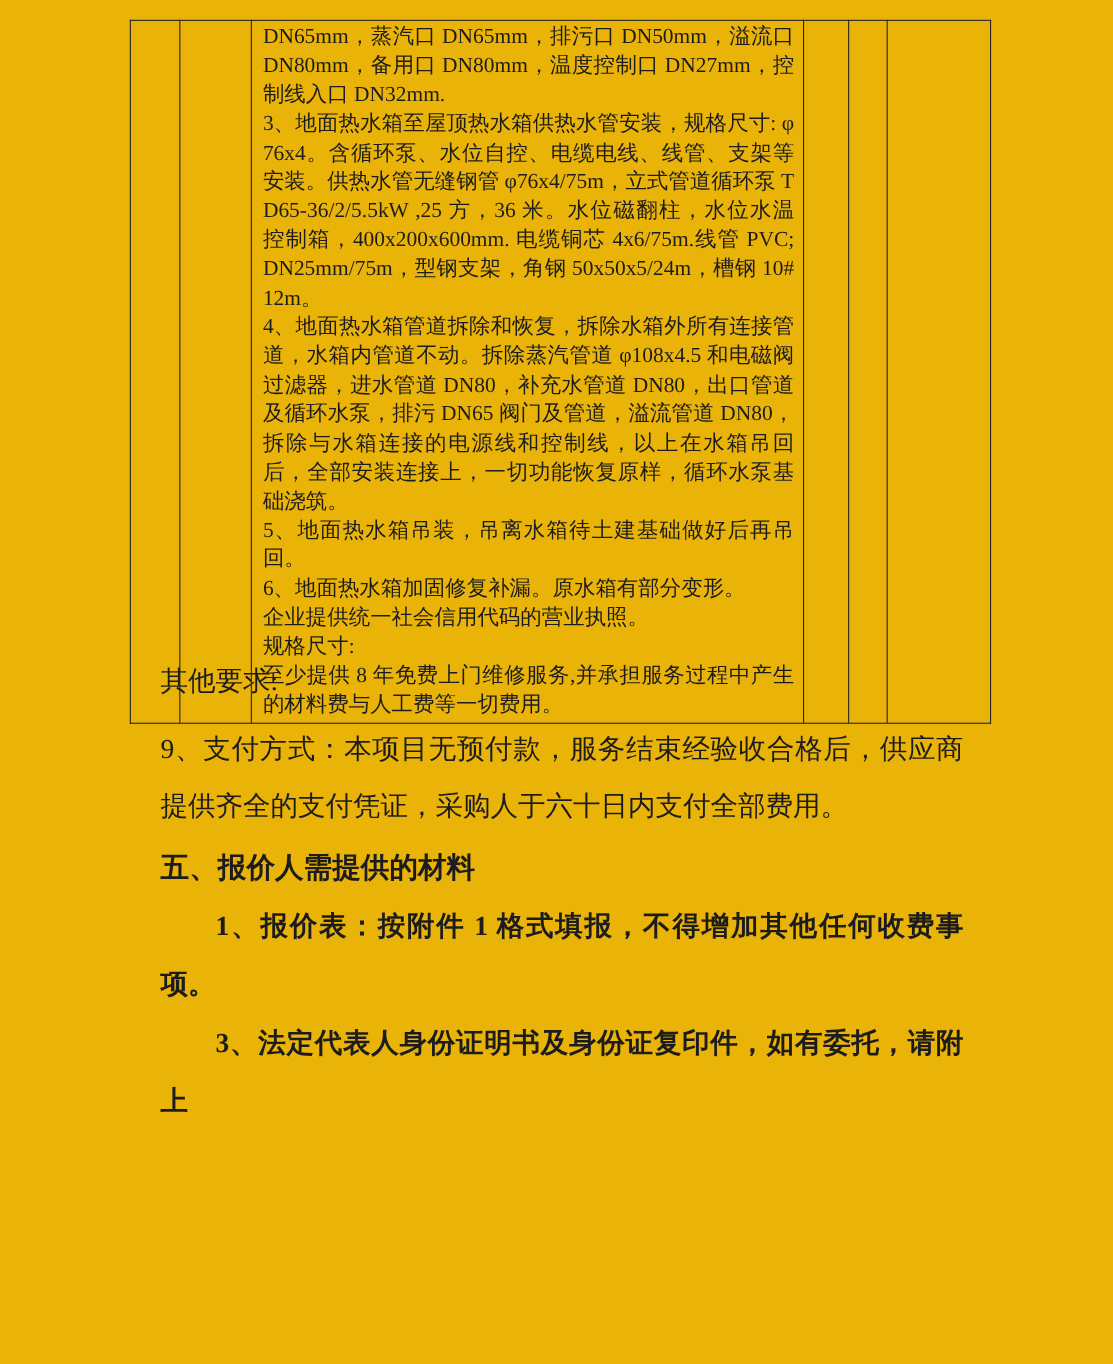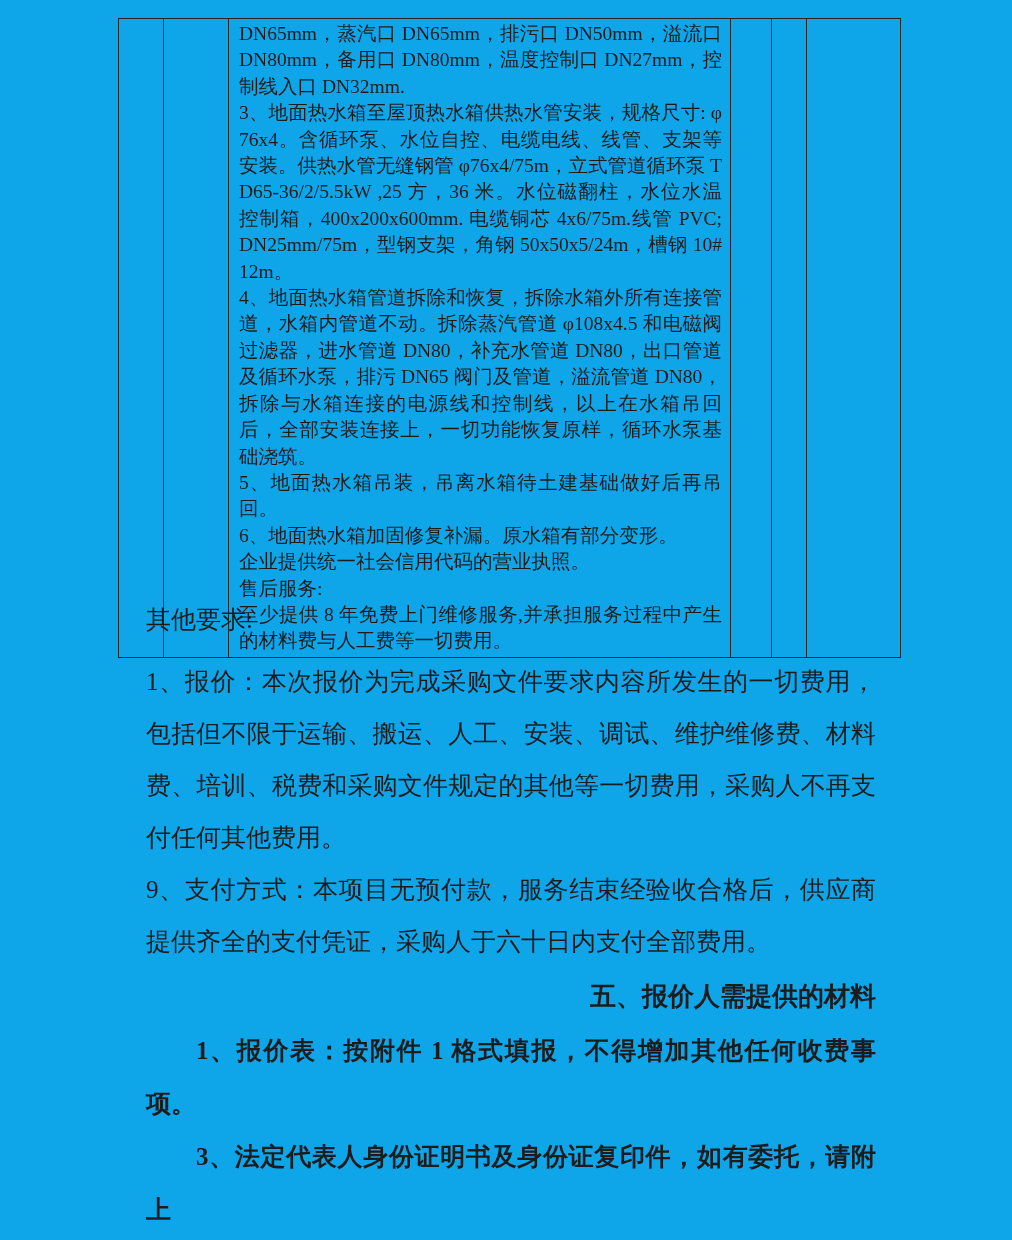--- a/index.html
+++ b/index.html
@@ -1,20 +1,20 @@
 <!DOCTYPE html>
 <html><head>
 <meta charset="utf-8">
 <style>
   html, body { margin: 0; padding: 0; background: #ffffff; }
   .page {
     position: relative;
     width: 1012px;
     height: 1240px;
-    background: #0ea5e9;
+    background: #eab308;
     color: #1c1c1c;
     font-family: "Liberation Serif", "DejaVu Serif", serif;
     overflow: hidden;
   }
   
   .spec-table {
     position: absolute;
     left: 118px;
     top: 18px;
     width: 782px;
@@ -48,21 +48,21 @@
     text-justify: inter-character;
   }
   .body-text p { margin: 0; }
   .body-text .other-label { margin-top: 16px; margin-bottom: 10px; }
   .section5-heading {
     font-family: "Liberation Sans", "DejaVu Sans", sans-serif;
     font-size: 26px;
     font-weight: bold;
     line-height: 56px;
     margin: 6px 0 0 0;
-    text-align: right;
+    text-align: left;
   }
   .bold-item {
     font-weight: bold;
     line-height: 53px;
     text-indent: 2em;
   }
 </style>
 </head>
 <body>
 
@@ -81,32 +81,31 @@
         <tr>
       <td></td>
       <td></td>
       <td class="cell-text">
         <p>DN65mm，蒸汽口 DN65mm，排污口 DN50mm，溢流口 DN80mm，备用口 DN80mm，温度控制口 DN27mm，控制线入口 DN32mm.</p>
         <p>3、地面热水箱至屋顶热水箱供热水管安装，规格尺寸: φ76x4。含循环泵、水位自控、电缆电线、线管、支架等安装。供热水管无缝钢管 φ76x4/75m，立式管道循环泵 TD65-36/2/5.5kW ,25 方，36 米。水位磁翻柱，水位水温控制箱，400x200x600mm. 电缆铜芯 4x6/75m.线管 PVC;DN25mm/75m，型钢支架，角钢 50x50x5/24m，槽钢 10#12m。</p>
         <p>4、地面热水箱管道拆除和恢复，拆除水箱外所有连接管道，水箱内管道不动。拆除蒸汽管道 φ108x4.5 和电磁阀过滤器，进水管道 DN80，补充水管道 DN80，出口管道及循环水泵，排污 DN65 阀门及管道，溢流管道 DN80，拆除与水箱连接的电源线和控制线，以上在水箱吊回后，全部安装连接上，一切功能恢复原样，循环水泵基础浇筑。</p>
         <p>5、地面热水箱吊装，吊离水箱待土建基础做好后再吊回。</p>
         <p>6、地面热水箱加固修复补漏。原水箱有部分变形。</p>
         <p>企业提供统一社会信用代码的营业执照。</p>
-        <p>售后服务:</p>
+        <p>规格尺寸:</p>
         <p>至少提供 8 年免费上门维修服务,并承担服务过程中产生的材料费与人工费等一切费用。</p>
       </td>
       <td></td>
       <td></td>
       <td></td>
     </tr>
   </tbody>
     </table>
 
   <div class="body-text">
     <p class="other-label">其他要求:</p>
-    <p>1、报价：本次报价为完成采购文件要求内容所发生的一切费用，包括但不限于运输、搬运、人工、安装、调试、维护维修费、材料费、培训、税费和采购文件规定的其他等一切费用，采购人不再支付任何其他费用。</p>
     <p>9、支付方式：本项目无预付款，服务结束经验收合格后，供应商提供齐全的支付凭证，采购人于六十日内支付全部费用。</p>
     <p class="section5-heading">五、报价人需提供的材料</p>
     <p class="bold-item">1、报价表：按附件 1 格式填报，不得增加其他任何收费事项。</p>
     <p class="bold-item">3、法定代表人身份证明书及身份证复印件，如有委托，请附上</p>
   </div>
 
 </div>
 
 </body></html>

